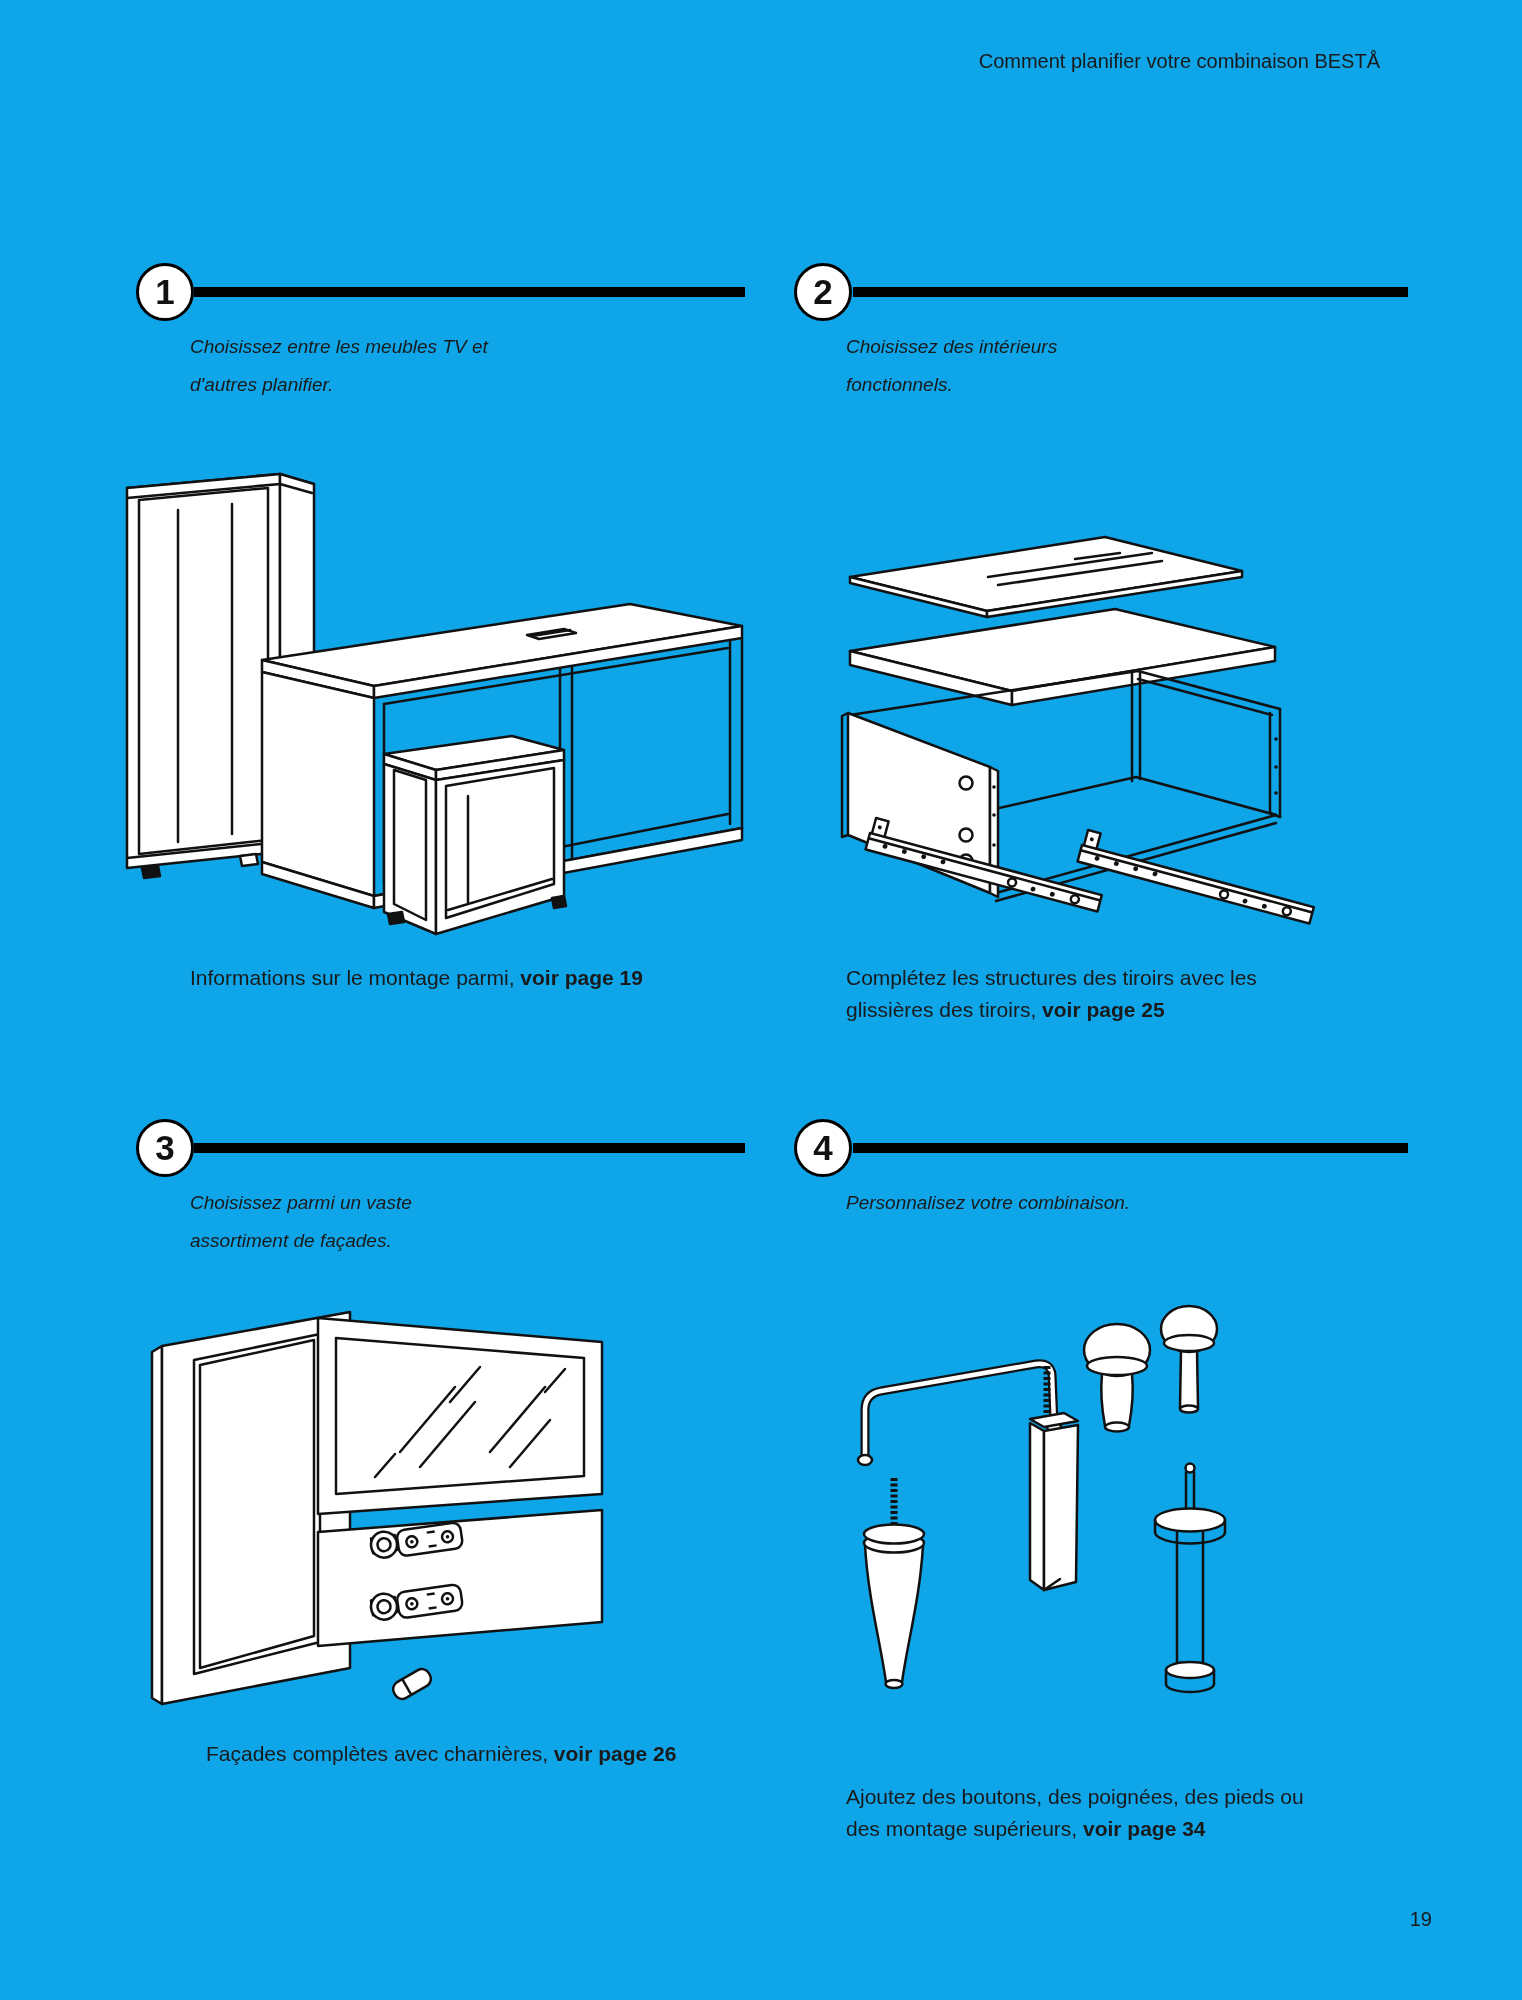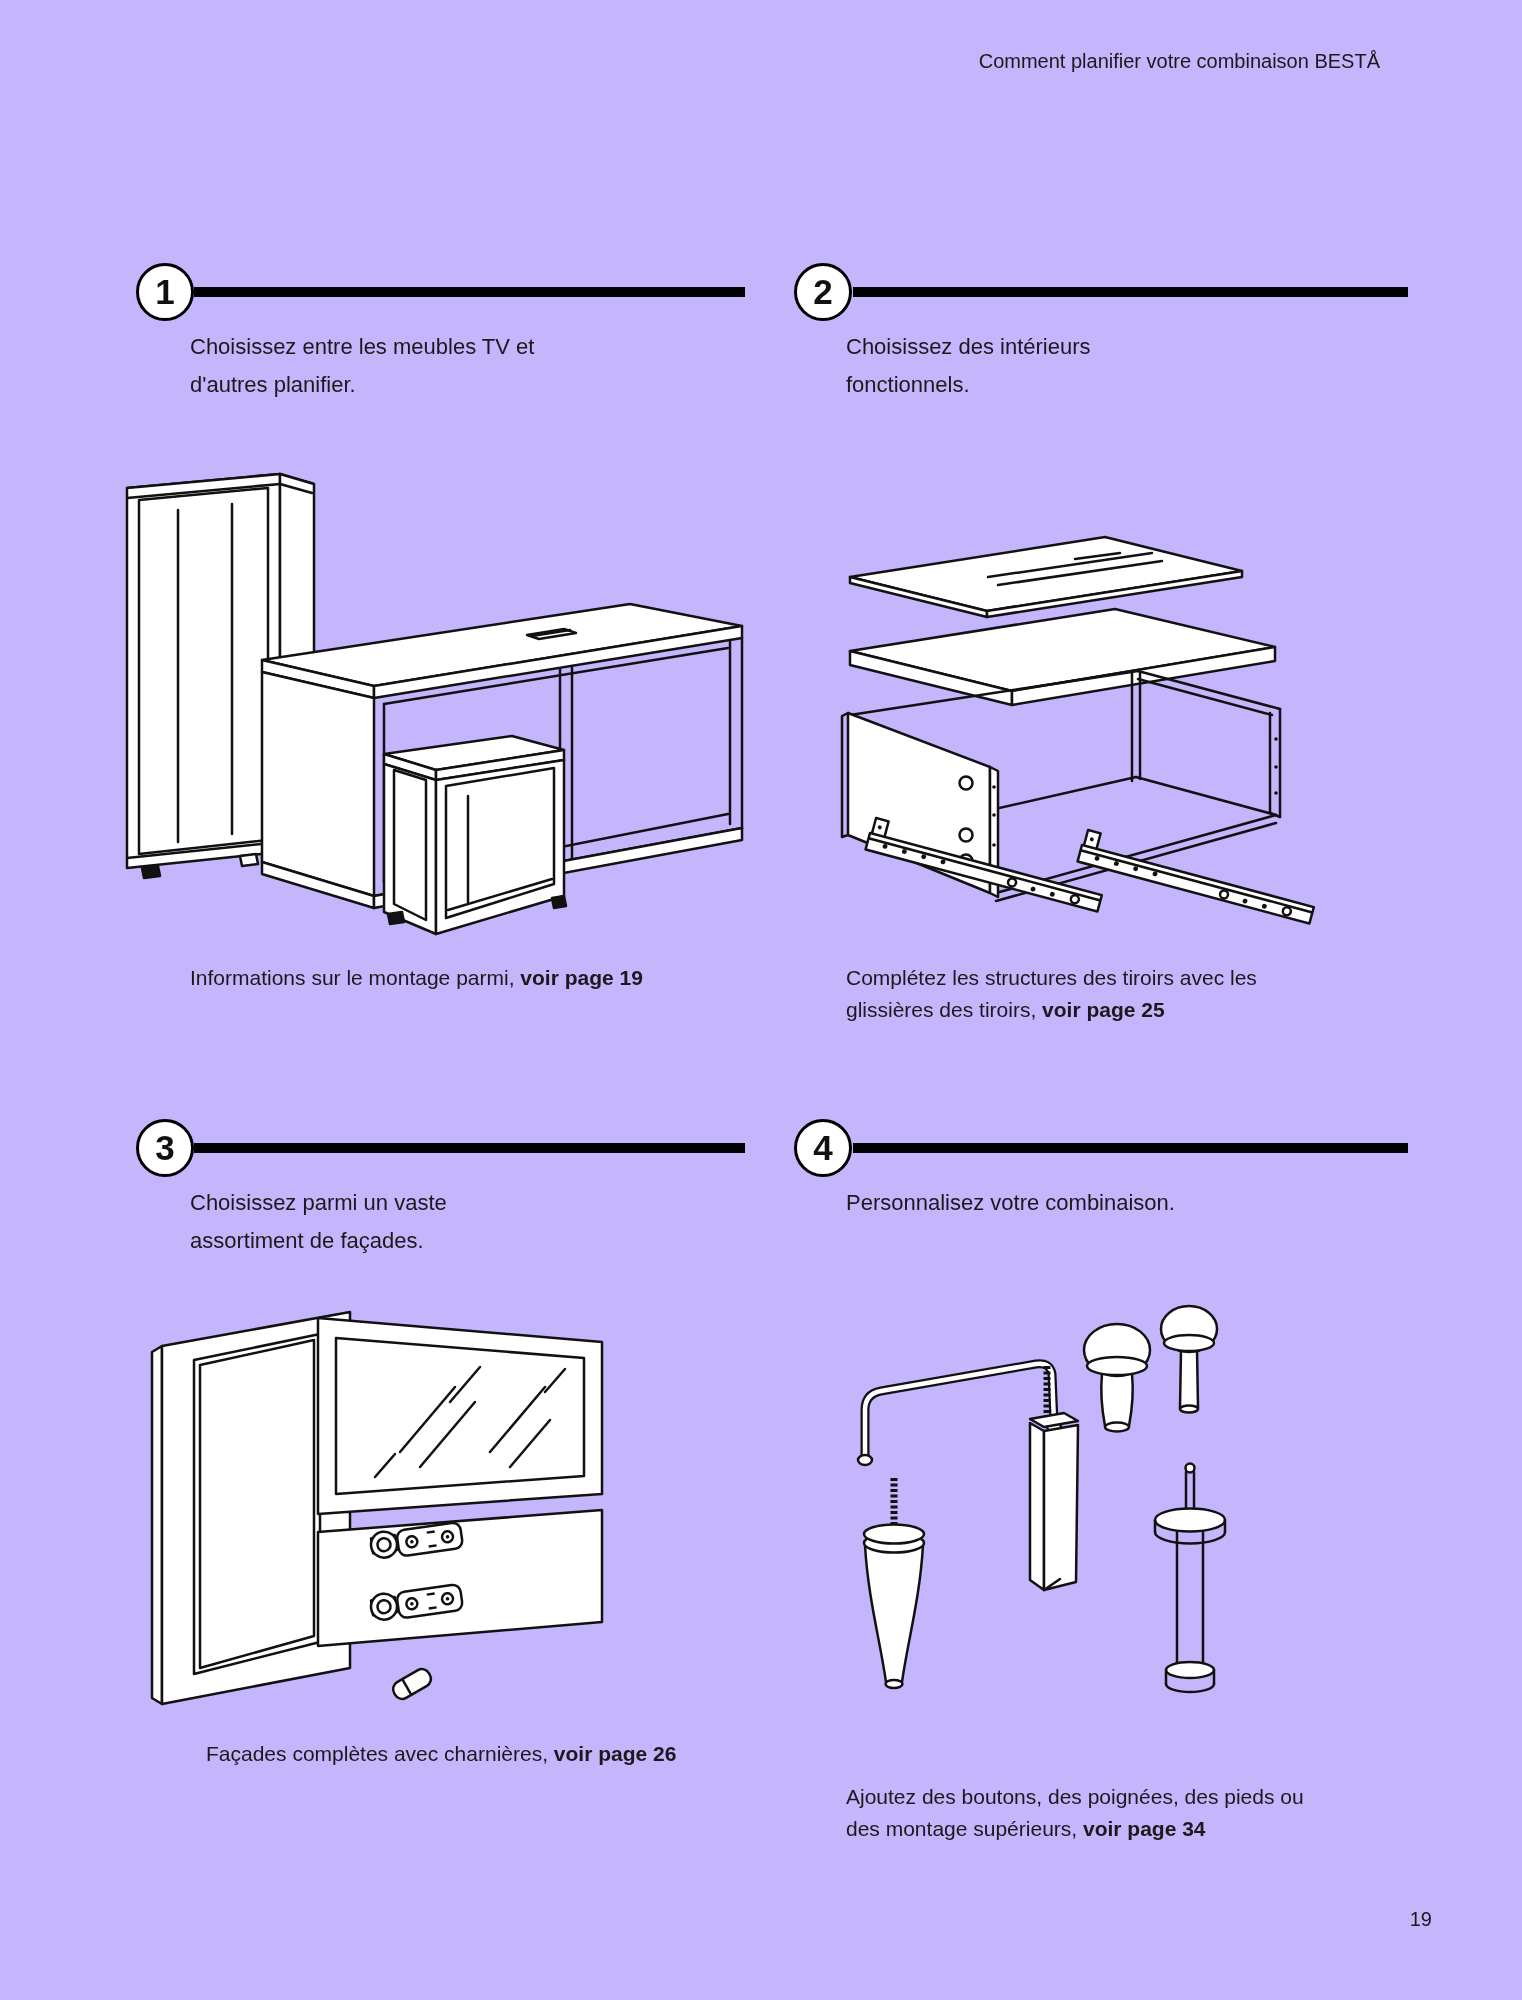--- a/index.html
+++ b/index.html
@@ -1,31 +1,31 @@
 <!DOCTYPE html>
 <html><head>
 <meta charset="utf-8">
 <style>
   html,body{margin:0;padding:0;background:#e8e8e8;}
   .page{
-    position:relative;width:1522px;height:2000px;background:#c4b5fd;
+    position:relative;width:1522px;height:2000px;background:#0ea5e9;
     margin:0 auto;overflow:hidden;
     font-family:"Liberation Sans", sans-serif;color:#1a1a1a;
   }
   .hdr{
     position:absolute;top:48px;right:142px;font-size:20px;line-height:26px;
     color:#1a1a1a;white-space:nowrap;
   }
   .badge{
     position:absolute;width:58px;height:58px;border:3.5px solid #000;border-radius:50%;
     background:#fff;display:flex;align-items:center;justify-content:center;
     font-size:35px;font-weight:700;color:#111;box-sizing:border-box;z-index:2;
   }
   .rule{position:absolute;height:10px;background:#000;}
-  .sec-title{position:absolute;font-size:22px;line-height:38px;color:#1a1a1a;}
+  .sec-title{position:absolute;font-size:19px;line-height:38px;color:#1a1a1a;font-style:italic;}
   .sec-title div{white-space:nowrap;}
   .caption{position:absolute;font-size:21px;line-height:32px;color:#1a1a1a;}
   .caption div{white-space:nowrap;}
   .cap-bold{font-weight:700;}
   .pagenum{position:absolute;top:1908px;right:90px;font-size:20px;color:#1a1a1a;}
   svg.ill{position:absolute;}
   svg.ill *{vector-effect:none;}
 </style>
 </head>
 <body>

